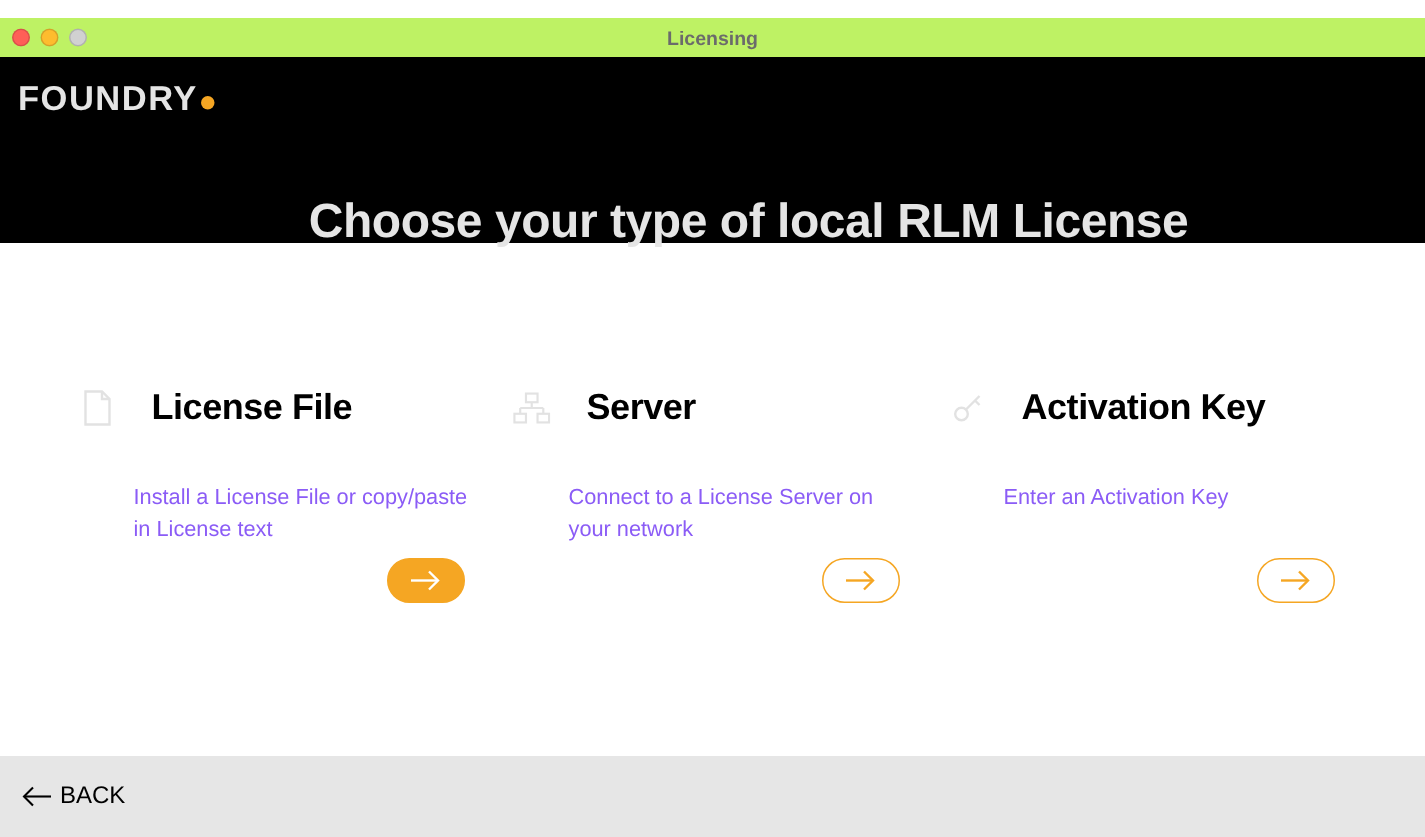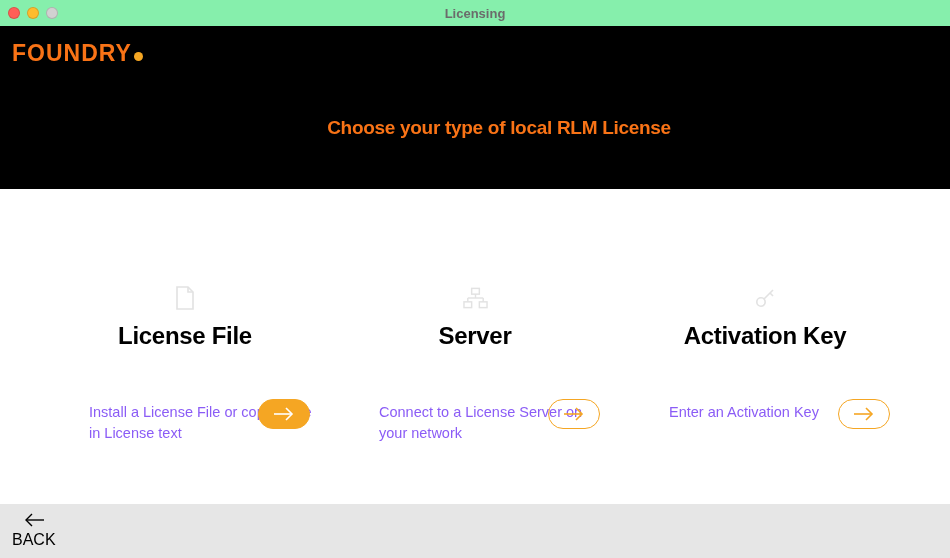--- a/index.html
+++ b/index.html
@@ -1,39 +1,39 @@
 <!DOCTYPE html>
 <html><head>
 <meta charset="utf-8">
 <style>
   * { box-sizing: border-box; margin: 0; padding: 0; }
   html, body { width: 950px; height: 558px; font-family: -apple-system, "Helvetica Neue", Arial, sans-serif; background: #ffffff; overflow: hidden; }
-  .titlebar { width: 100%; height: 26px; background: #86efac; position: relative; display: flex; align-items: center; }
+  .titlebar { width: 100%; height: 26px; background: #bef264; position: relative; display: flex; align-items: center; margin-top: 12px; }
   .traffic-lights { position: absolute; left: 8px; top: 50%; transform: translateY(-50%); display: flex; gap: 7px; }
   .dot { width: 12px; height: 12px; border-radius: 50%; border: 0.5px solid rgba(0,0,0,0.15); }
   .dot.red { background: #ff5f57; }
   .dot.yellow { background: #febc2e; }
   .dot.gray { background: #d1d1d1; }
   .titlebar-title { width: 100%; text-align: center; font-size: 13px; font-weight: 600; color: #6b6b6b; }
-  .header { width: 100%; height: 163px; background: #000000; color: #f97316; }
+  .header { width: 100%; height: 124px; background: #000000; color: #e5e5e5; }
   .logo { padding: 14px 0 0 12px; font-size: 23px; font-weight: 700; letter-spacing: 1px; }
   .logo .accent-dot { display:inline-block; width:9px; height:9px; border-radius:50%; background:#f5a623; margin-left:2px; vertical-align: baseline; }
-  .heading { text-align: center; font-size: 19px; font-weight: 800; margin-top: 50px; letter-spacing: -0.3px; margin-left: 48px; }
+  .heading { text-align: center; font-size: 32px; font-weight: 800; margin-top: 50px; letter-spacing: -0.3px; margin-left: 48px; }
   .content { width: 100%; padding: 96px 40px 0 40px; display: flex; }
   .option { flex: 1; padding: 0 12px; position: relative; }
-  .option-head { display: flex; align-items: center; gap: 12px; margin-bottom: 52px; flex-direction: column; }
+  .option-head { display: flex; align-items: center; gap: 24px; margin-bottom: 36px; }
   .option-title { font-size: 24px; font-weight: 700; color: #000; letter-spacing: -0.3px; }
   .option-desc { font-size: 14.5px; color: #8b5cf6; line-height: 1.45; padding-left: 37px; max-width: 260px; }
   .icon-slot { width: 25px; height: 25px; display:flex; align-items:center; justify-content:center; }
   .arrow-row { position: absolute; right: 20px; top: 114px; }
   .arrow-btn { width: 52px; height: 30px; border-radius: 16px; display:flex; align-items:center; justify-content:center; cursor:pointer; }
   .arrow-btn.filled { background:#f5a623; border:1px solid #f5a623; }
   .arrow-btn.outline { background:transparent; border:1px solid #f5a623; }
   .footer { position:absolute; bottom:0; left:0; width:100%; height:54px; background:#e6e6e6; display:flex; align-items:center; padding-left:12px; }
-  .back-btn { display:flex; align-items:center; gap:4px; font-size:16px; color:#000; cursor:pointer;flex-direction:column; }
+  .back-btn { display:flex; align-items:center; gap:4px; font-size:16px; color:#000; cursor:pointer; }
   svg { display:block; }
 </style>
 </head>
 <body>
 
 <div class="titlebar">
   <div class="traffic-lights">
     <div class="dot red"></div>
     <div class="dot yellow"></div>
     <div class="dot gray"></div>

